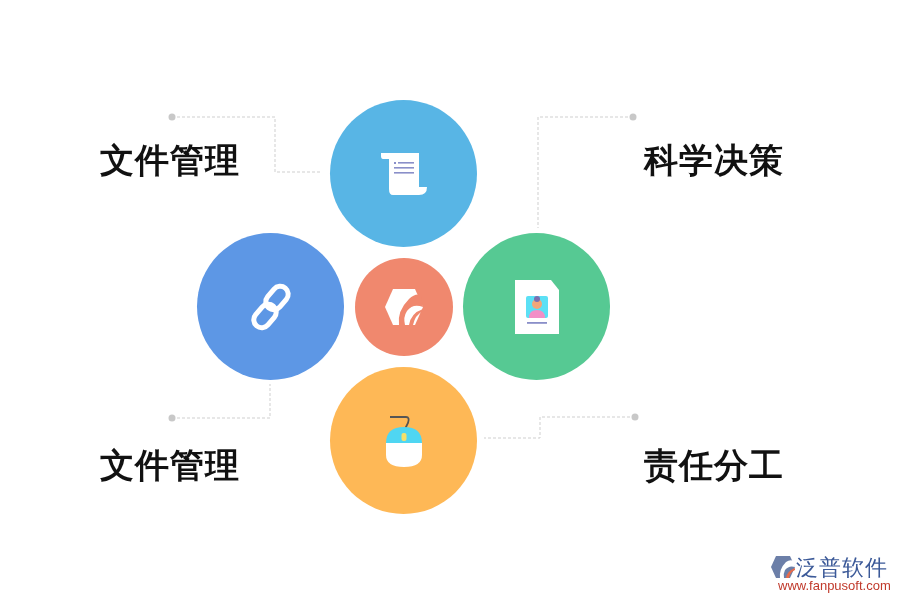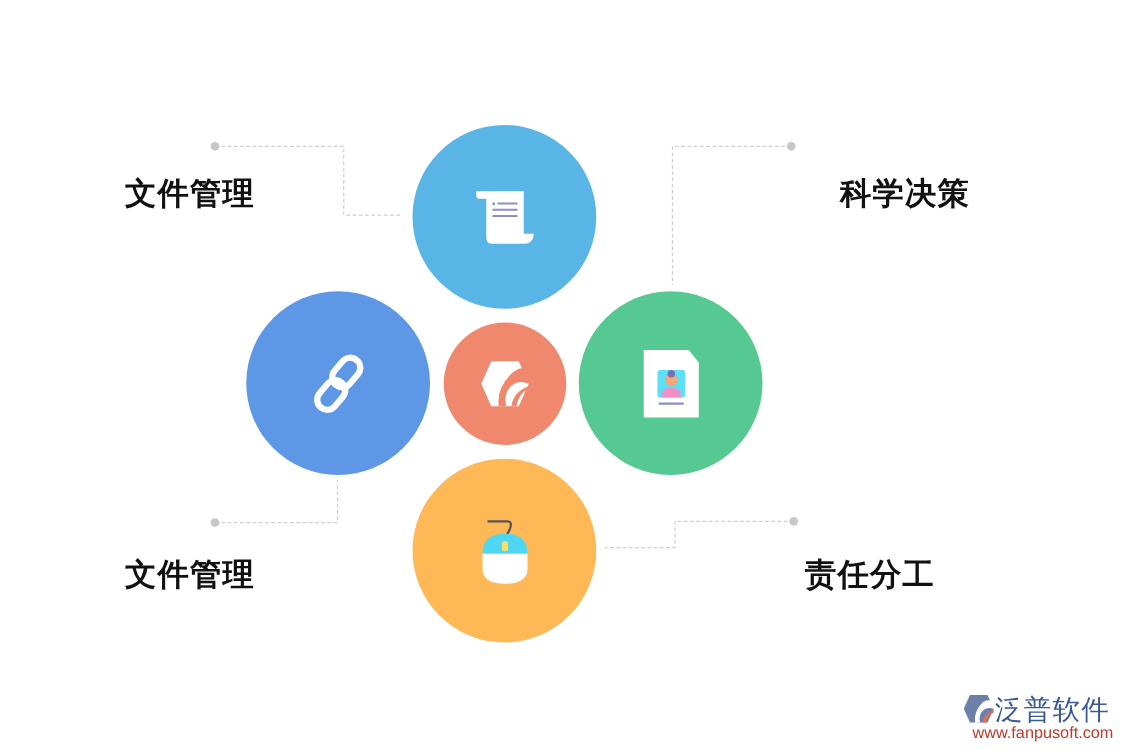--- a/index.html
+++ b/index.html
@@ -1,18 +1,18 @@
 <!DOCTYPE html>
 <html><head>
 <meta charset="utf-8">
 <style>
   html,body{margin:0;padding:0;background:#ffffff;}
   body{width:900px;height:600px;position:relative;overflow:hidden;font-family:"DejaVu Sans","Liberation Sans",sans-serif;}
   .circle{position:absolute;border-radius:50%;display:flex;align-items:center;justify-content:center;}
-  .label{position:absolute;font-size:25px;font-weight:bold;color:#111;letter-spacing:1px;white-space:nowrap;}
+  .label{position:absolute;font-size:34px;font-weight:bold;color:#111;letter-spacing:1px;white-space:nowrap;}
   svg.lines{position:absolute;left:0;top:0;}
   .logo{position:absolute;left:770px;top:553px;width:125px;height:42px;}
   .logo-cn{position:absolute;left:26px;top:0;font-size:22px;color:#3b5998;letter-spacing:1px;white-space:nowrap;}
   .logo-url{position:absolute;left:8px;top:25px;font-size:13px;color:#c0392b;font-family:Liberation Sans, sans-serif;white-space:nowrap;}
   .logo-mark{position:absolute;left:0;top:2px;}
 </style>
 </head>
 <body>
 
 <svg class="lines" width="900" height="600">
@@ -71,21 +71,21 @@
 <div class="circle" style="left:330px;top:367px;width:147px;height:147px;background:#feb856;">
   <svg width="40" height="56" viewBox="0 0 40 56">
     <path d="M6 4 H22 Q26 4 24 10 Q22 14 20 18" fill="none" stroke="#555" stroke-width="1.8"></path>
     <path d="M2 30 Q2 14 20 14 Q38 14 38 30 Z" fill="#4fd6f2"></path>
     <path d="M2 30 H38 V42 Q38 54 20 54 Q2 54 2 42 Z" fill="#fff"></path>
     <rect x="17.5" y="20" width="5" height="8" rx="2" fill="#f5e06a"></rect>
   </svg>
 </div>
 
 <div class="label" style="left:100px;top:138px;">文件管理</div>
-<div class="label" style="left:644px;top:138px;margin-left:28px;">科学决策</div>
+<div class="label" style="left:644px;top:138px;">科学决策</div>
 <div class="label" style="left:100px;top:443px;">文件管理</div>
 <div class="label" style="left:644px;top:443px;text-align:center;">责任分工</div>
 
 <div class="logo">
   <svg class="logo-mark" width="26" height="24" viewBox="0 0 26 24">
     <path d="M6 1 H20 L25 12 L20 23 H6 L1 12 Z" fill="#6c7fa8"></path>
     <path d="M10 23 Q9 14 16 7 Q20 4 24 6 L25 12 Q19 10 15 15 Q13 19 14 23 Z" fill="#fff"></path>
     <path d="M16 23 Q17 16 25 13 L25 15 Q20 17 19 23 Z" fill="#e86b4a"></path>
   </svg>
   <div class="logo-cn">泛普软件</div>

